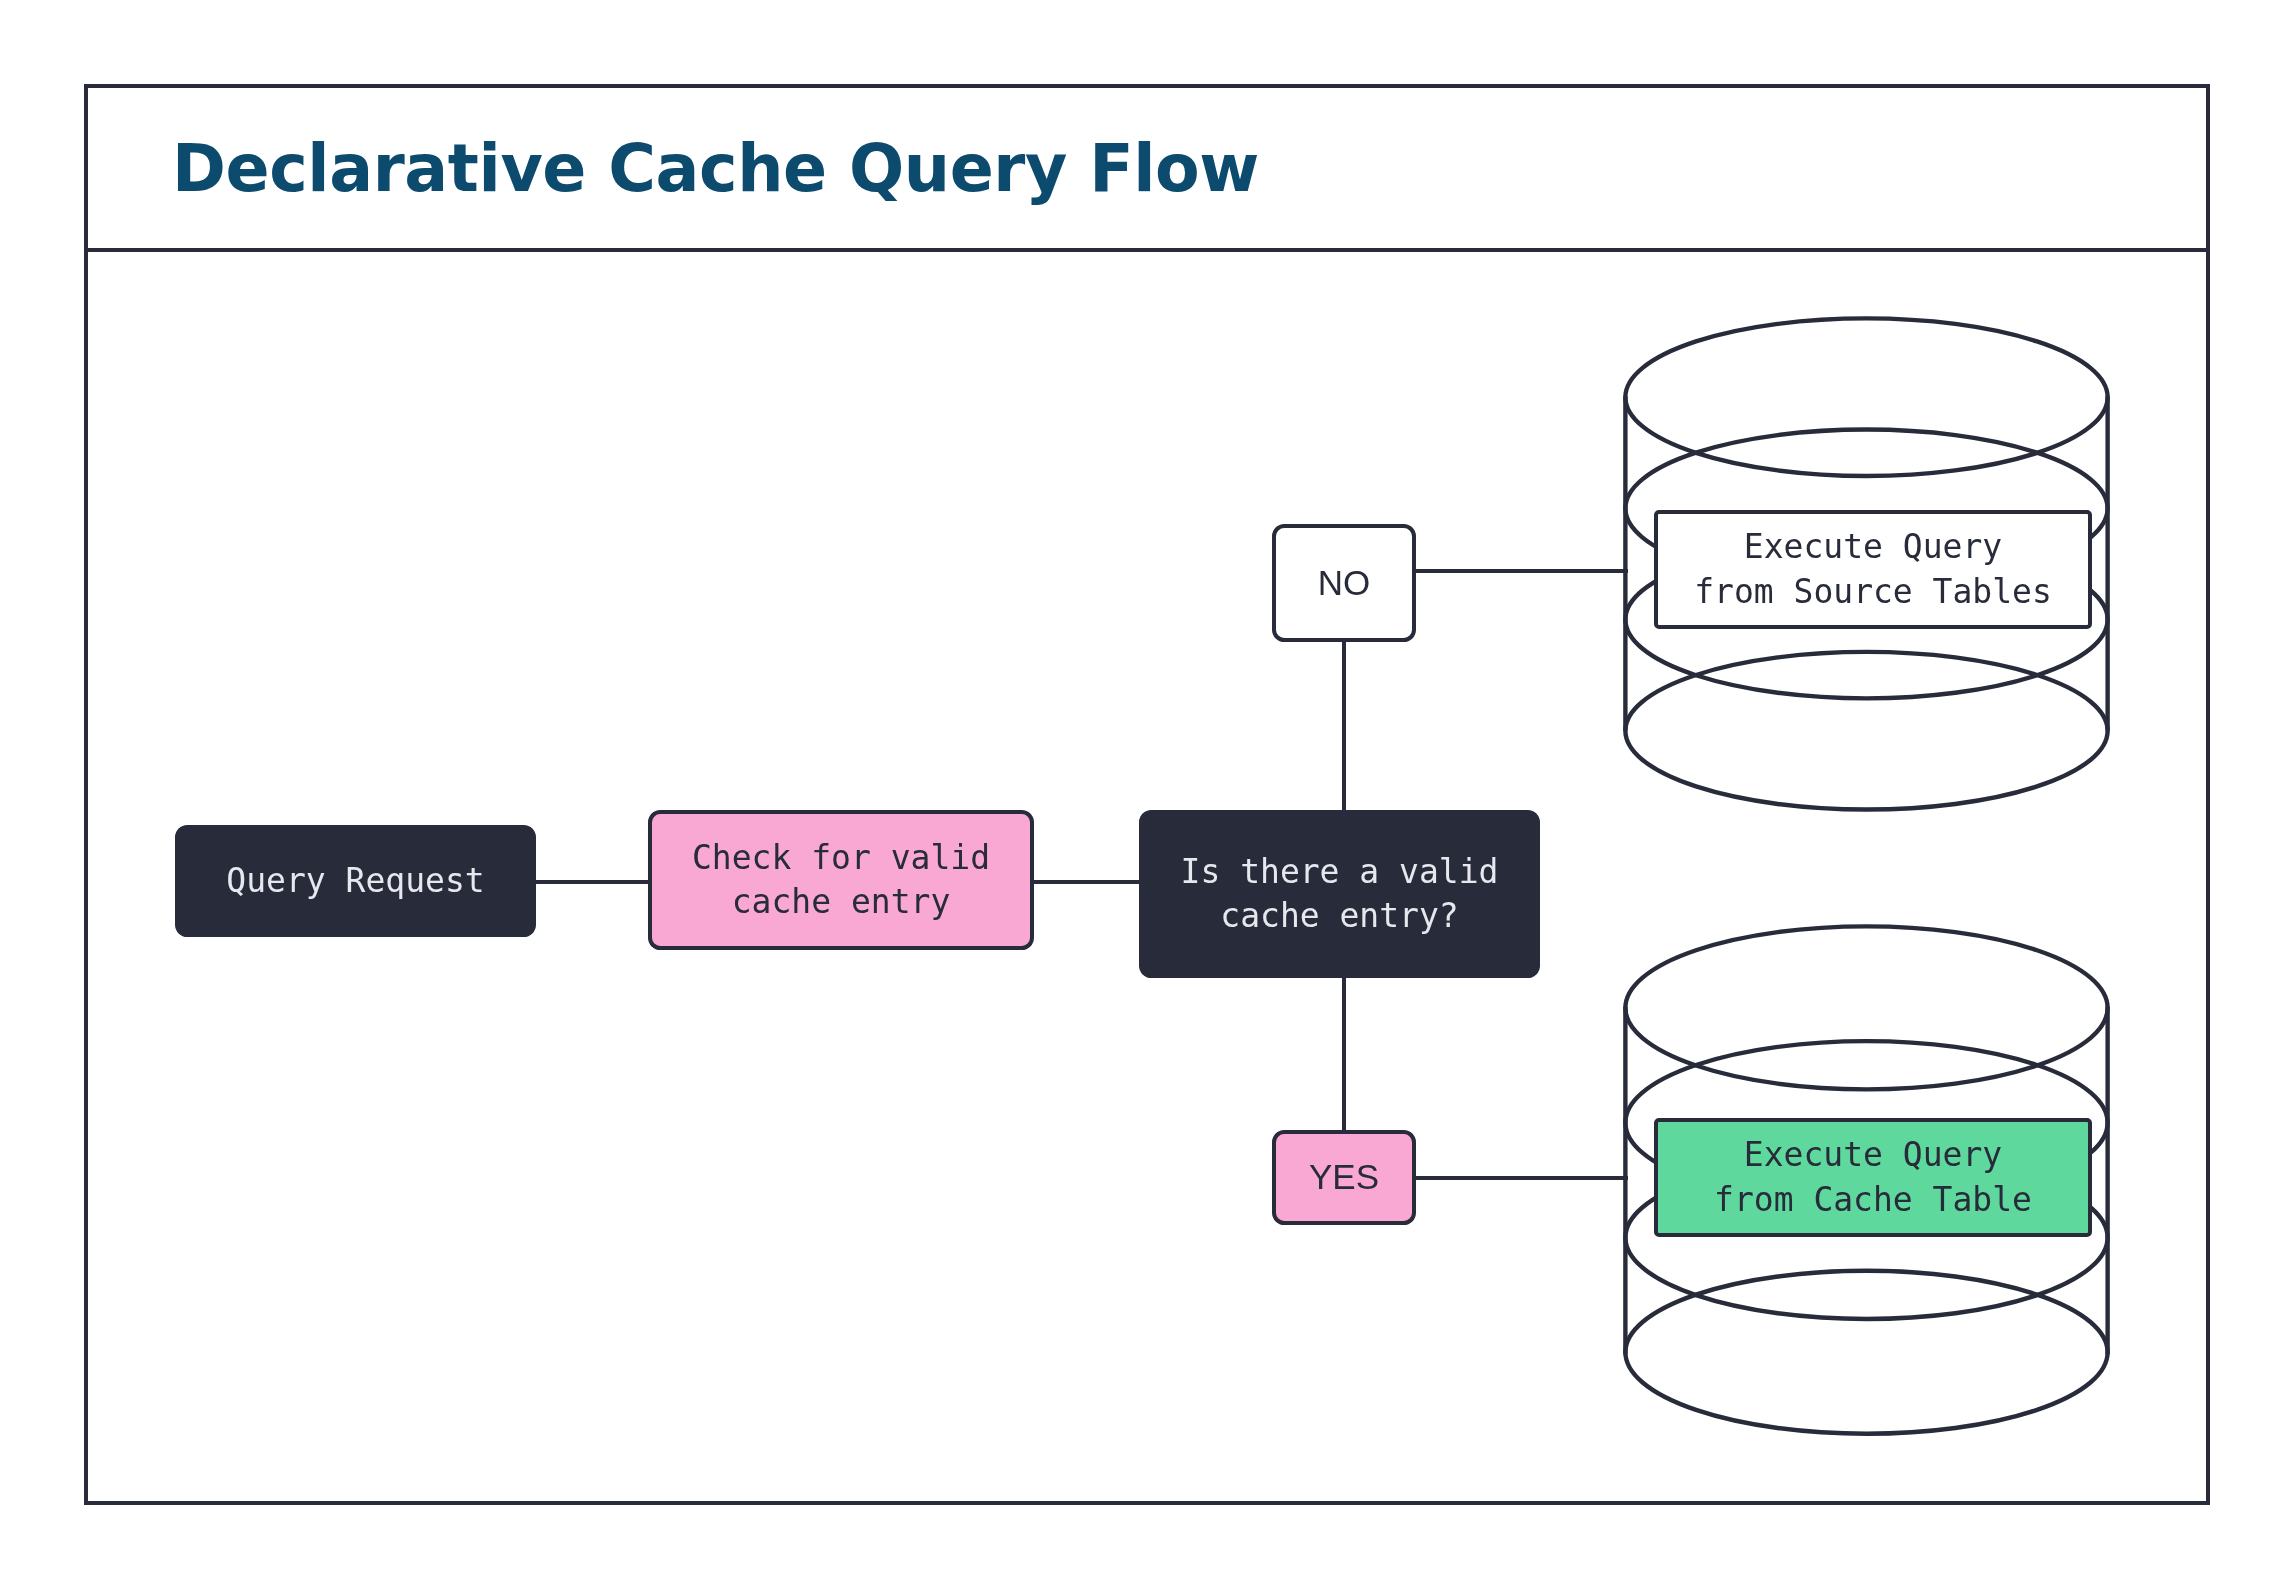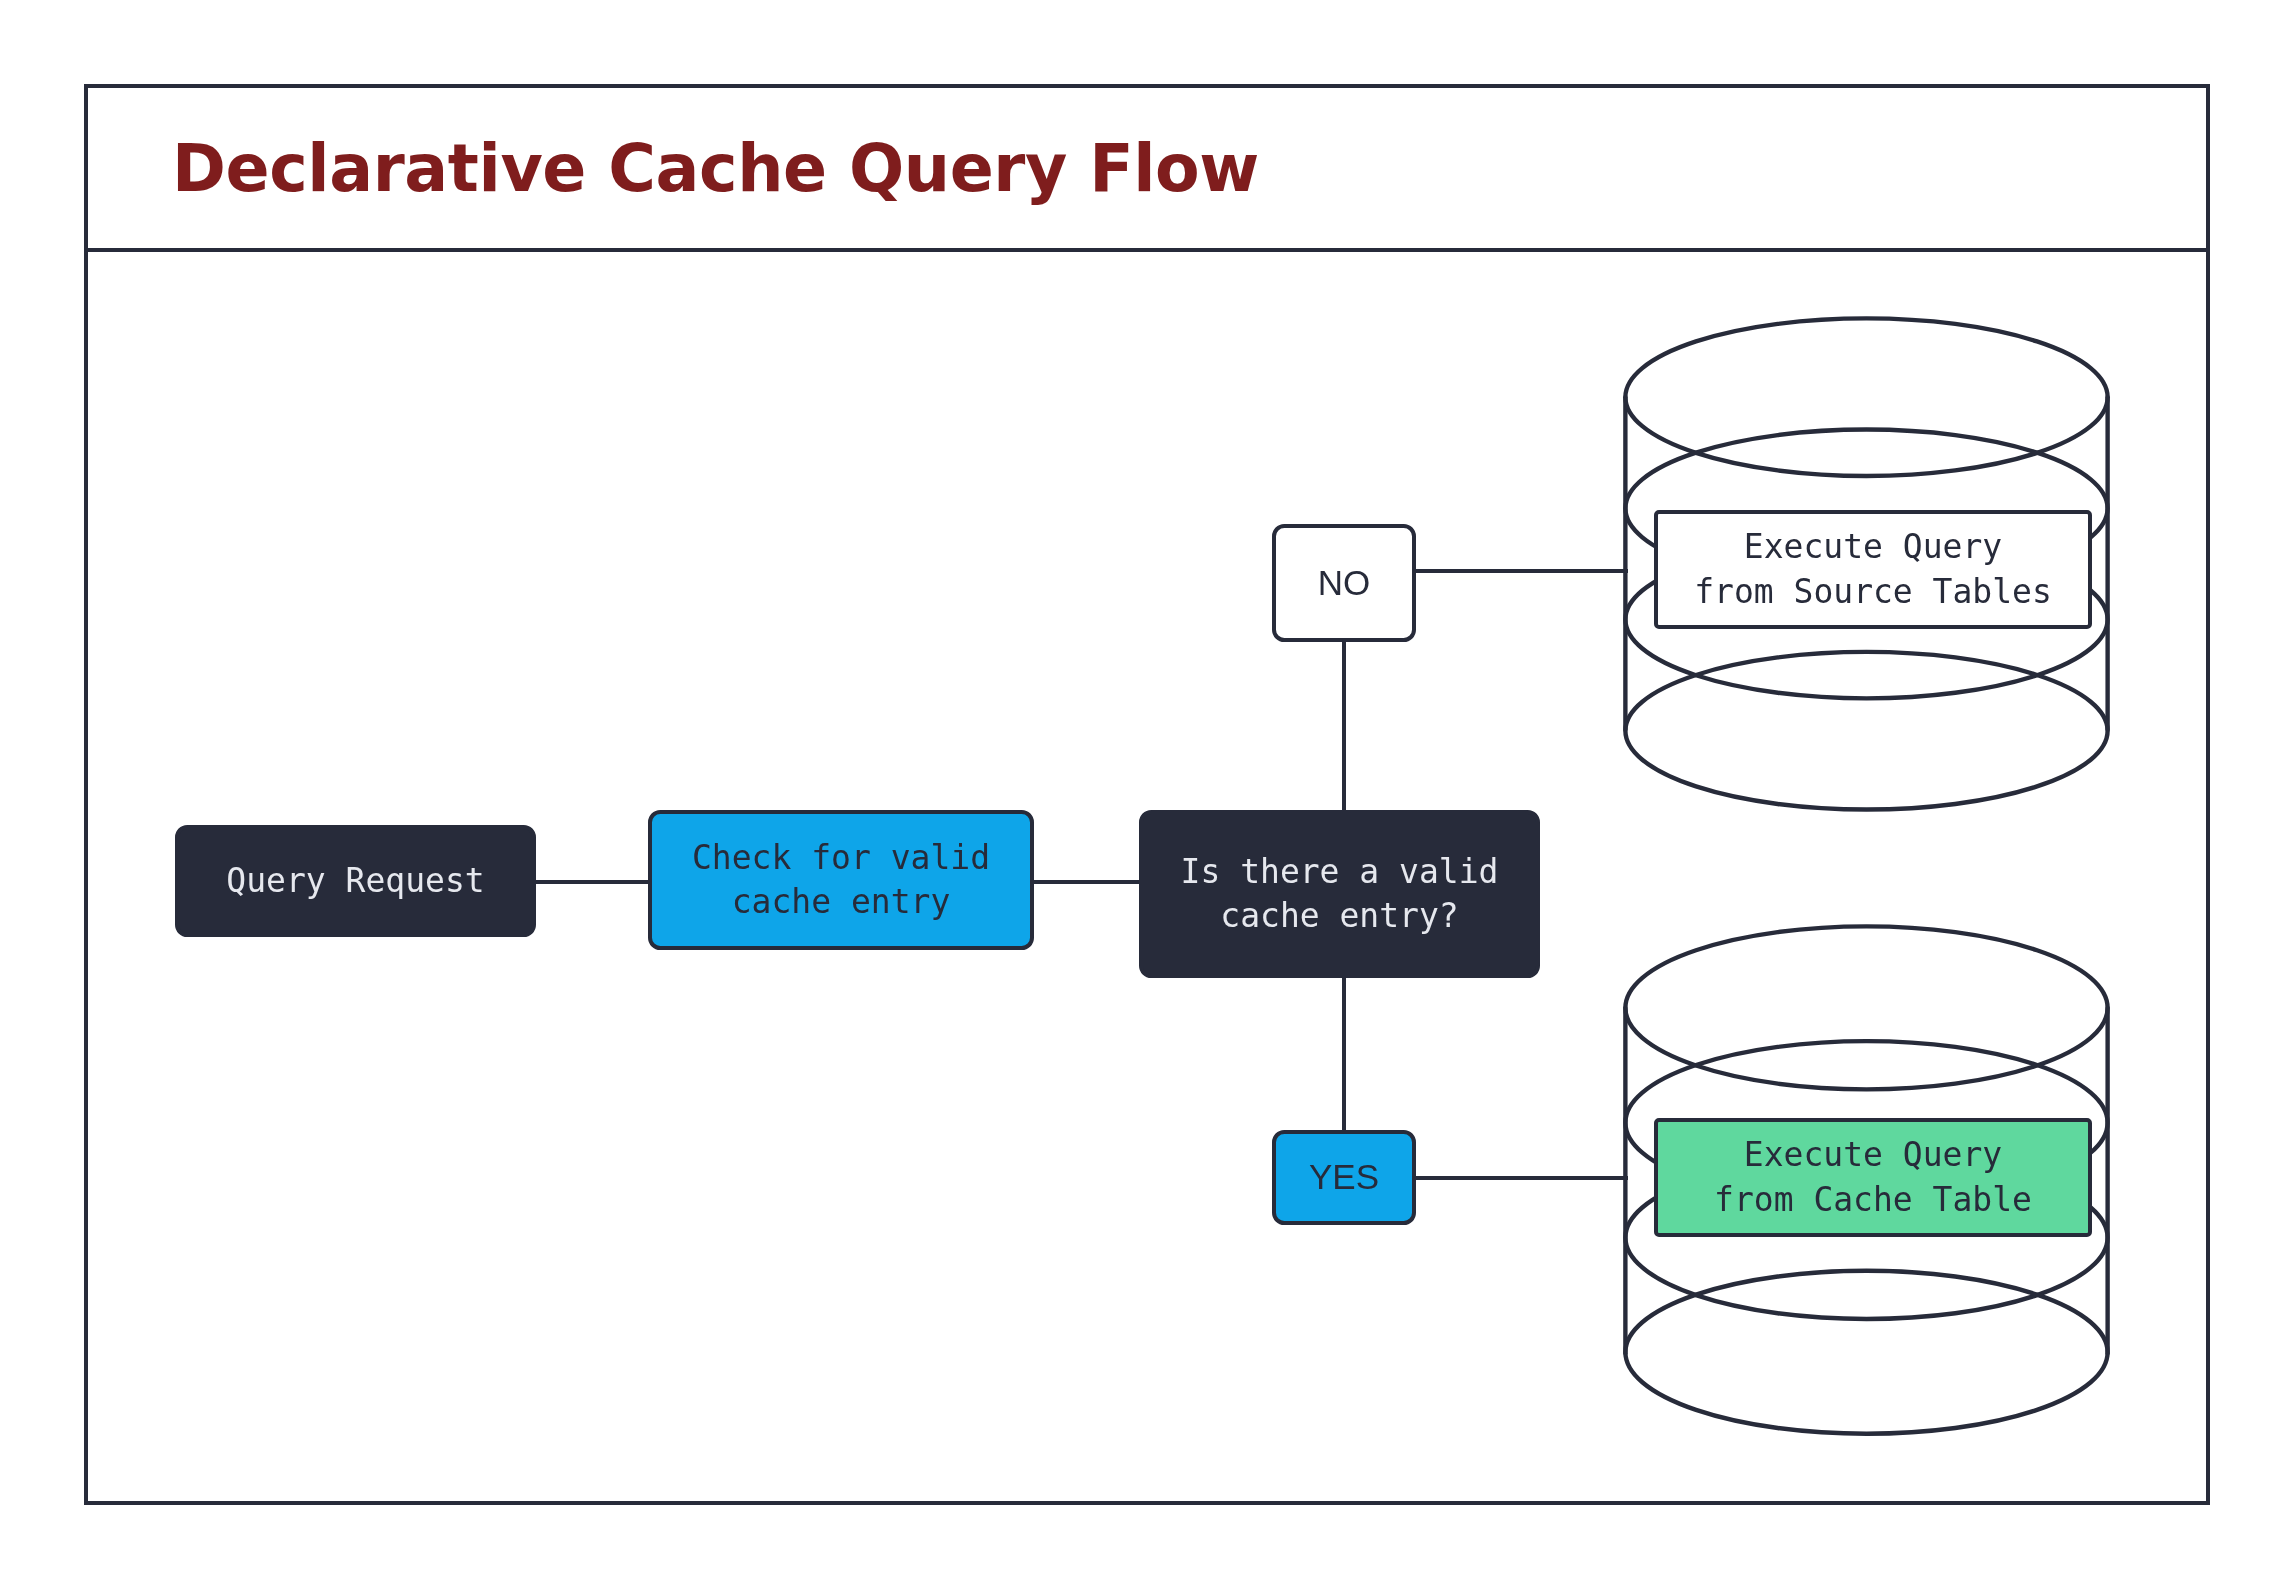--- a/index.html
+++ b/index.html
@@ -44,21 +44,21 @@
     box-sizing: border-box;
     background: #ffffff;
     display: flex;
     align-items: center;
   }
   .title-text {
     margin-left: 84px;
     font-family: "DejaVu Sans", sans-serif;
     font-size: 65px;
     font-weight: bold;
-    color: #7f1d1d;
+    color: #0c4a6e;
     letter-spacing: -0.4px;
     white-space: nowrap;
   }
 
   
   .node {
     position: absolute;
     box-sizing: border-box;
     display: flex;
     align-items: center;
@@ -70,21 +70,21 @@
     white-space: pre-line;
     border-radius: 12.3px;
     z-index: 5;
   }
   .node.dark {
     background: #272b3a;
     color: #e6e8ee;
     border: 4.4px solid #272b3a;
   }
   .node.green {
-    background: #0ea5e9;
+    background: #f9a8d4;
     color: #272b3a;
     border: 4.4px solid #272b3a;
   }
   .node.white {
     background: #ffffff;
     color: #272b3a;
     border: 4.4px solid #272b3a;
   }
 
   

